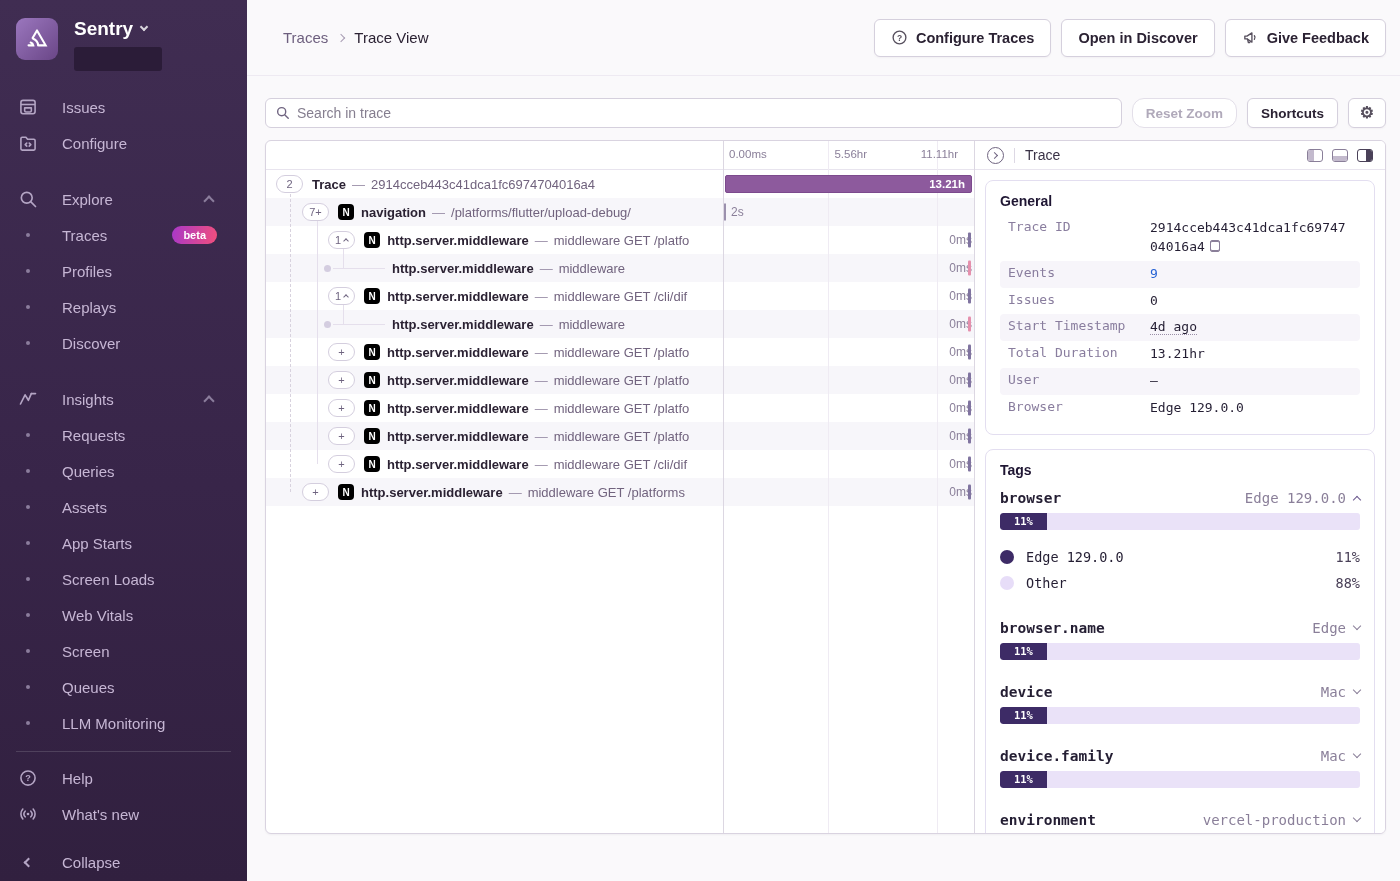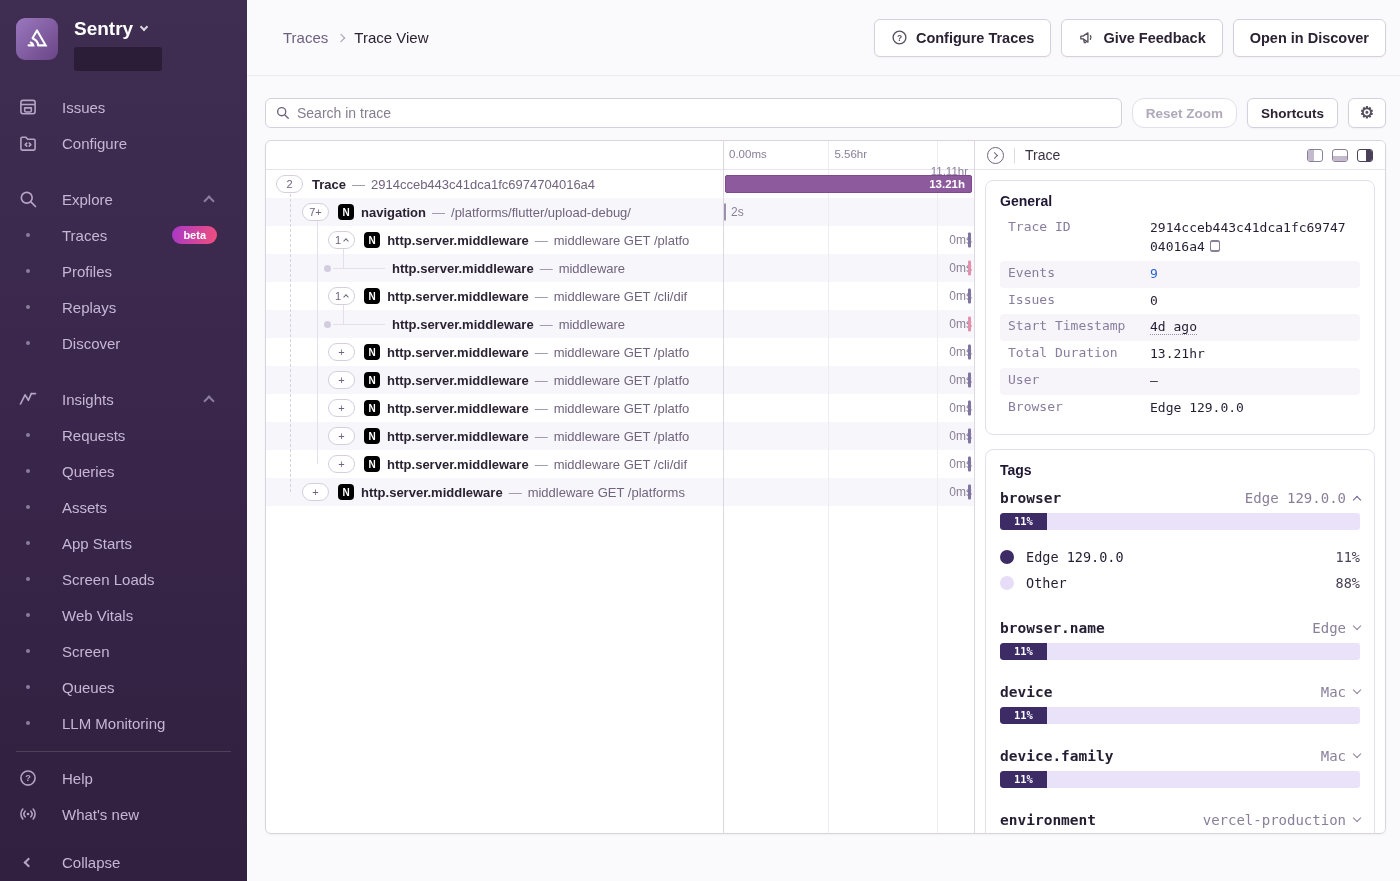--- a/index.html
+++ b/index.html
@@ -330,31 +330,31 @@
           <button class="btn">
             <span style="display: inline-flex;">
               <svg width="17" height="17" viewBox="0 0 24 24" fill="none" stroke="#57505e" stroke-width="1.9">
                 <circle cx="12" cy="12" r="9"></circle>
                 <text x="12" y="16.5" text-anchor="middle" font-size="12" font-weight="bold" fill="#57505e" stroke="none" font-family="Liberation Sans,sans-serif">?</text>
               </svg>
             </span>
             <span>Configure Traces</span>
           </button>
           <button class="btn">
+            <span>Open in Discover</span>
+          </button>
+          <button class="btn">
             <span style="display: inline-flex;">
               <svg width="17" height="17" viewBox="0 0 24 24" fill="none" stroke="#57505e" stroke-width="1.9" stroke-linejoin="round" stroke-linecap="round">
                 <path d="M4 10v4h3l7 4.5v-13L7 10H4z"></path>
                 <path d="M17.5 9.5a4 4 0 0 1 0 5"></path>
                 <path d="M7.8 14.4 9 19h2"></path>
               </svg>
             </span>
             <span>Give Feedback</span>
-          </button>
-          <button class="btn">
-            <span>Open in Discover</span>
           </button>
         </div>
     </header>
 
     <div class="toolbar">
       <div class="searchbox">
         <svg width="14" height="14" viewBox="0 0 16 16" fill="none" stroke="#6f6480" stroke-width="1.6">
             <circle cx="6.5" cy="6.5" r="4.6"></circle>
             <path d="M10.2 10.2 L14 14" stroke-linecap="round"></path>
           </svg>
@@ -377,21 +377,21 @@
           <div class="vguide" style="left:51px; top:42px; height:252px; border-left:1px solid #e5dfec;"></div>
           <div class="vguide" style="left:77px; top:70px; height:28px; border-left:1px solid #e5dfec;"></div>
           <div class="vguide" style="left:77px; top:126px; height:28px; border-left:1px solid #e5dfec;"></div>
         </div>
         <div class="chart-overlay">
           <div class="gridline first" style="left:0;"></div>
           <div class="gridline" style="left:42%;"></div>
           <div class="gridline" style="left:85.4%;"></div>
           <span class="axis-label" style="left:6px;">0.00ms</span>
           <span class="axis-label" style="left:calc(42% + 6px);">5.56hr</span>
-          <span class="axis-label" style="right:6px;margin-top:17px;">11.11hr</span>
+          <span class="axis-label" style="right:16px;">11.11hr</span>
         </div>
         <div class="wf-rows" id="wf-rows">
             <div class="wf-row">
               <div class="row-left" style="padding-left: 10px;">
                 <span class="pill">2</span>
                 <span class="op">Trace</span>
                 <span class="sep">—</span>
                 <span class="desc">2914cceb443c41dca1fc6974704016a4</span>
               </div>
               <div class="row-chart">

